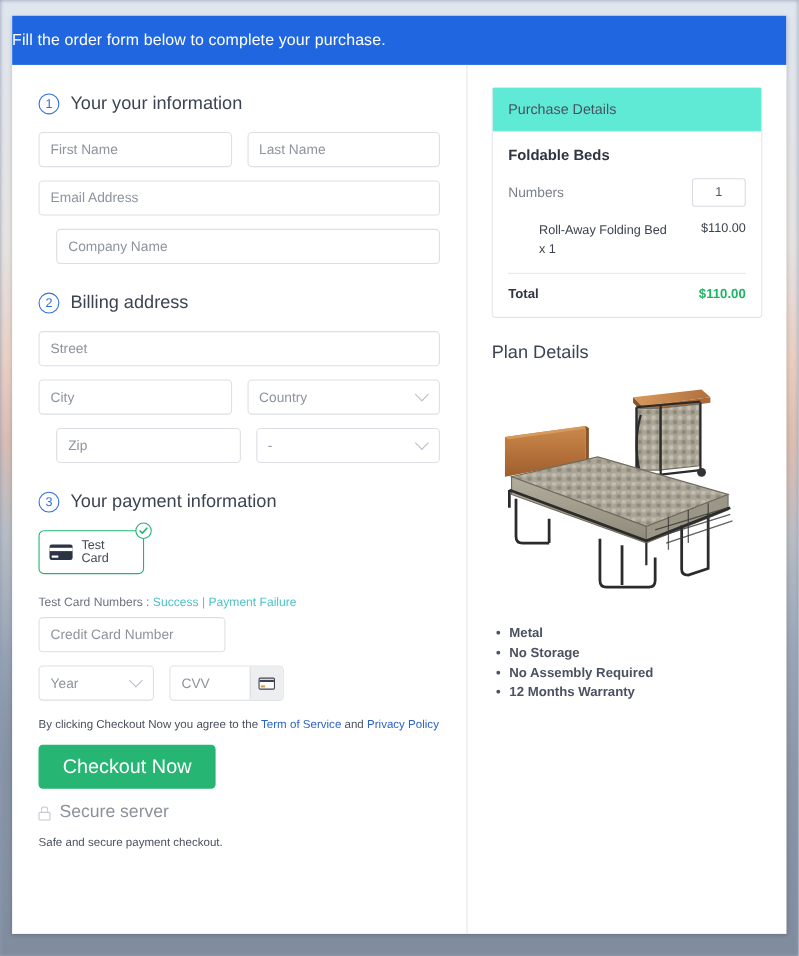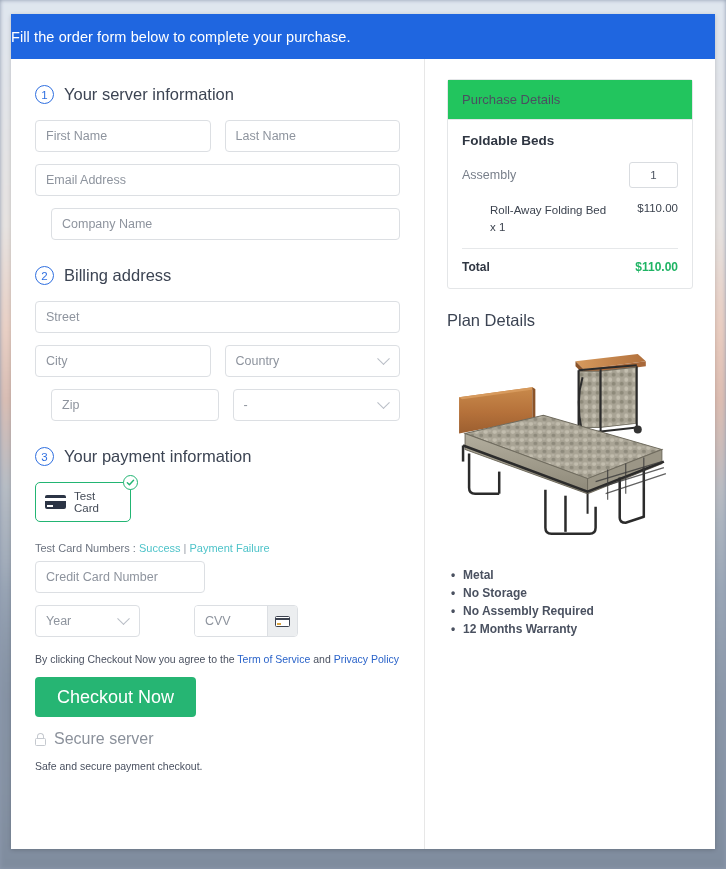--- a/index.html
+++ b/index.html
@@ -204,21 +204,20 @@
   .cvv-wrap {
     flex: none;
     width: 104px;
     height: 32px;
     border: 1px solid #dcdfe3;
     border-radius: 4px;
     display: flex;
     align-items: flex-start;
     overflow: hidden;
     background: #fff;
-    margin-left: 40px;
   }
   .cvv-input {
     flex: 1; border: none; height: 100%;
     padding: 0 10px; font-size: 12.5px; outline: none;
     color: #4d5562; font-family: "Liberation Sans", sans-serif;
     min-width: 0;
   }
   .cvv-input::placeholder { color: #8e949e; }
   .cvv-addon {
     width: 30px; height: 100%;
@@ -282,21 +281,21 @@
   .secure-text { font-size: 16px; color: #8b919b; }
   .footnote { font-size: 10.5px; color: #4a5160; }
 
   
   .purchase-panel {
     border: 1px solid #e4e6e8;
     border-radius: 3px;
     margin-bottom: 22px;
   }
   .purchase-head {
-    background: #22c55e;
+    background: #5eead4;
     border-bottom: 1px solid #e4e6e8;
     padding: 12px 14px;
     font-size: 13px;
     color: #4a5160;
   }
   .purchase-body { padding: 13px 14px 14px 14px; }
   .product-name {
     font-size: 13.5px; font-weight: bold; color: #2f3642;
     margin-bottom: 14px;
   }
@@ -348,21 +347,21 @@
   <div class="banner">
     <span>Fill the order form below to complete your purchase.</span>
   </div>
 
   <div class="body-cols">
 
     <div class="col-left">
 
       <div class="step-head">
         <span class="step-num">1</span>
-        <span class="step-title">Your server information</span>
+        <span class="step-title">Your your information</span>
       </div>
 
       <div class="row">
         <input class="fld" placeholder="First Name" style="">
         <input class="fld" placeholder="Last Name" style="">
       </div>
       <div class="row">
         <input class="fld" placeholder="Email Address" style="">
       </div>
       <div class="row mb26">
@@ -452,21 +451,21 @@
     </div>
 
     <div class="col-right">
 
       <div class="purchase-panel">
         <div class="purchase-head">Purchase Details</div>
         <div class="purchase-body">
           <div class="product-name">Foldable Beds</div>
 
           <div class="qty-row">
-            <span class="qty-label">Assembly</span>
+            <span class="qty-label">Numbers</span>
             <input class="qty-input" value="1" style="">
           </div>
 
           <div class="line-row">
             <span class="line-desc">Roll-Away Folding Bed x 1</span>
             <span class="line-amt">$110.00</span>
           </div>
 
           <div class="divider"></div>
 

